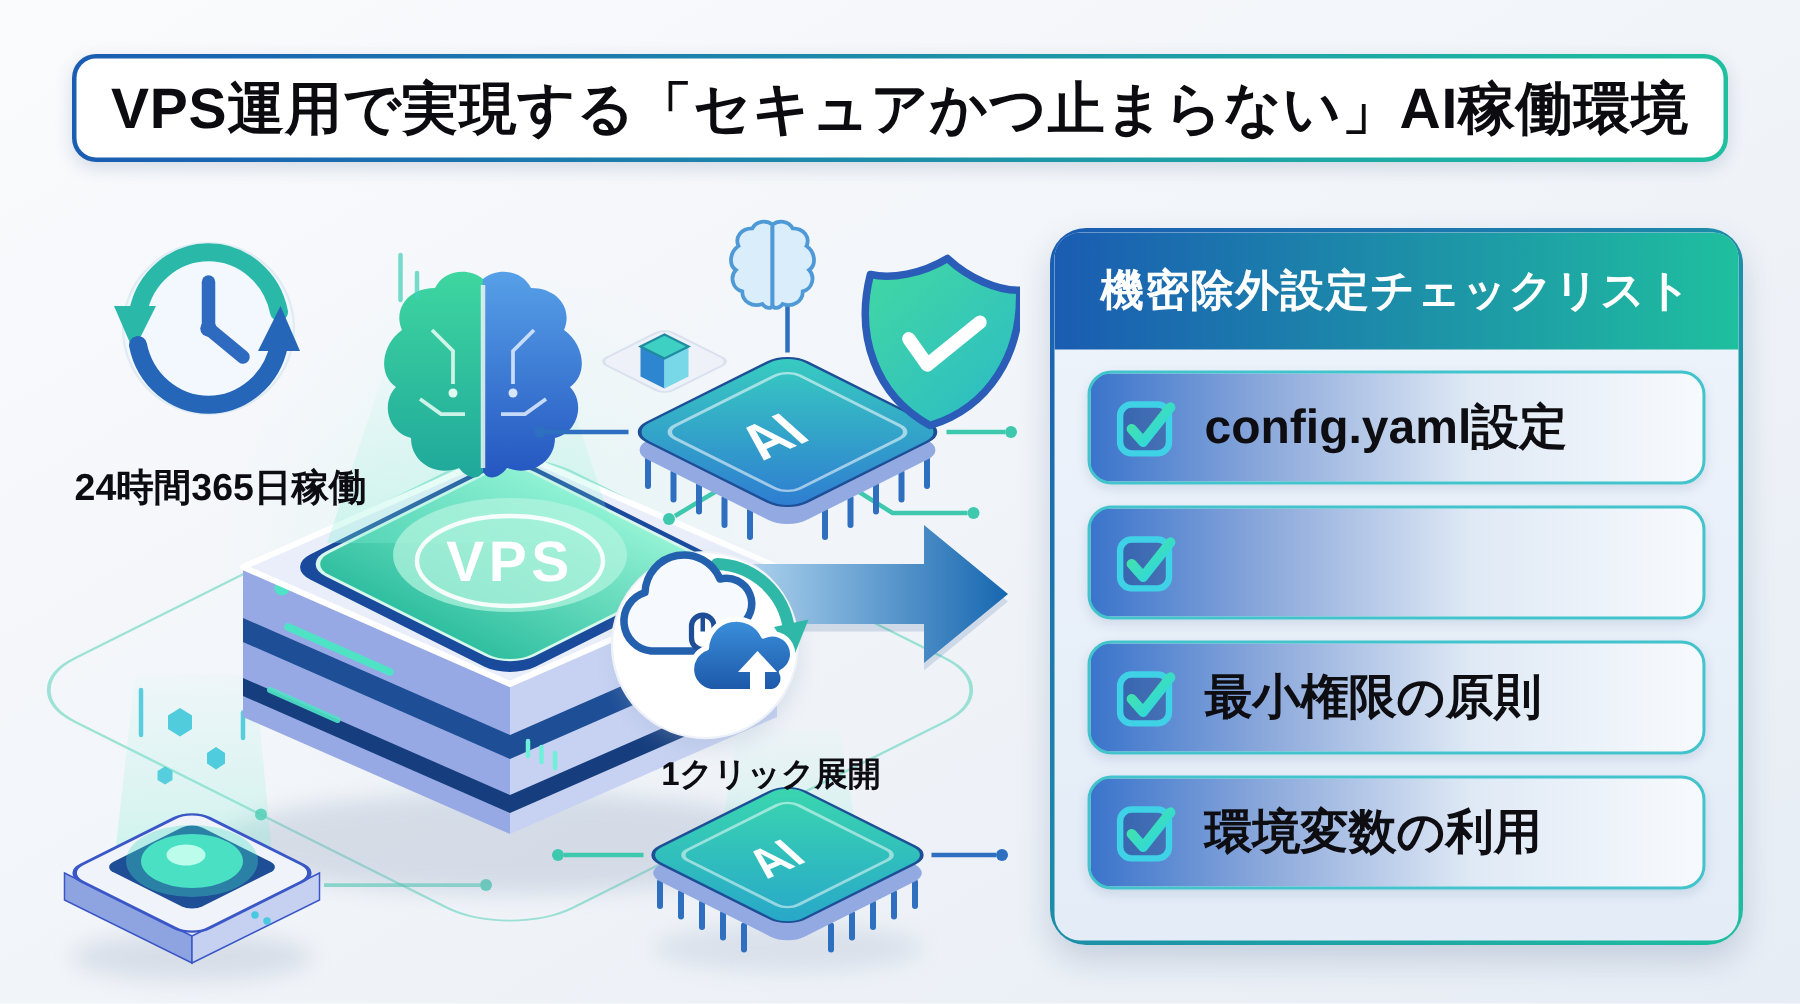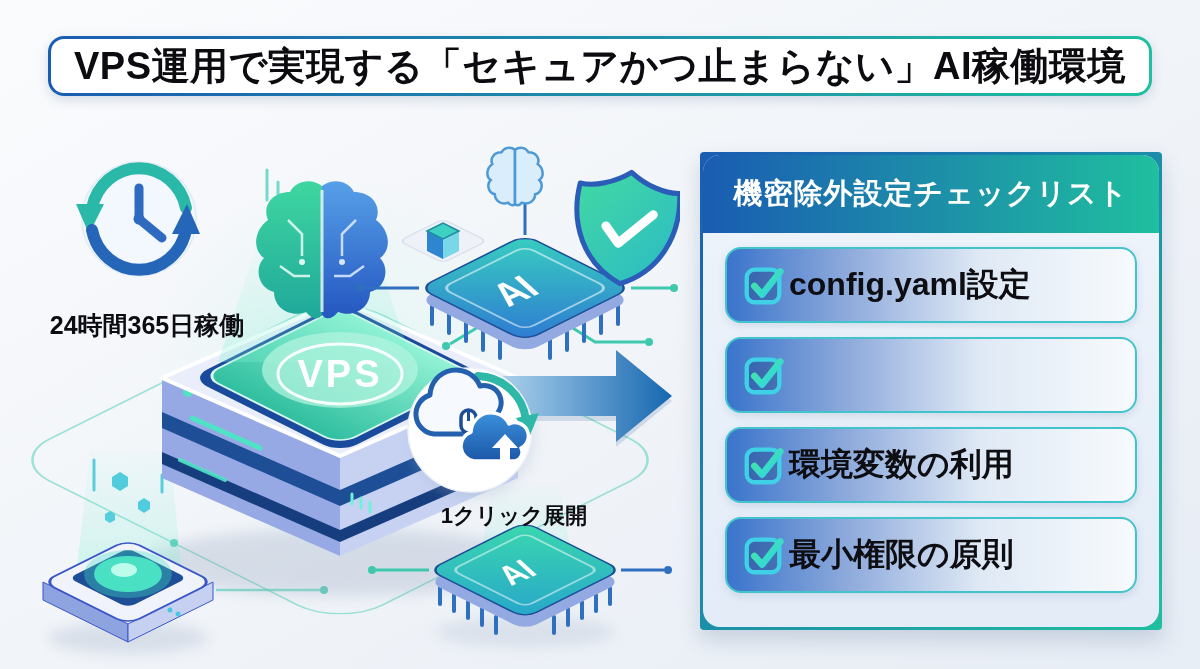--- a/index.html
+++ b/index.html
@@ -3,21 +3,21 @@
 <meta charset="utf-8">
 <style>
   html,body{margin:0;padding:0;}
   body{
     width:1200px;height:669px;position:relative;overflow:hidden;
     font-family:"Liberation Sans","DejaVu Sans",sans-serif;
     background:linear-gradient(150deg,#fafbfd 0%,#f2f5f9 45%,#e7edf5 100%);
   }
   
   .banner{
-    position:absolute;left:48px;top:36px;width:1104px;height:60px;
+    position:absolute;left:48px;top:36px;width:1104px;height:72px;
     border-radius:16px;padding:3px;box-sizing:border-box;
     background:linear-gradient(90deg,var(--accent-blue,#2d7ac4),var(--accent-teal,#31c4b2));
     box-shadow:0 4px 12px rgba(30,60,110,.16);
   }
   .banner-inner{
     width:100%;height:100%;background:#ffffff;border-radius:13px;
     display:flex;align-items:center;justify-content:center;
     font-size:38px;font-weight:900;color:var(--text-dark,#0b0b10);letter-spacing:0.5px;
     white-space:nowrap;
   }
@@ -27,21 +27,21 @@
   .float-label{
     position:absolute;text-align:center;font-weight:900;color:#0c0c12;line-height:1.1;
     white-space:nowrap;
     margin-top:28px;
   }
   .uptime{left:40px;top:284px;width:214px;font-size:25px;}
   .oneclick{left:426px;top:476px;width:176px;font-size:22px;}
   
   .panel{
     position:absolute;left:700px;top:152px;width:462px;height:478px;
-    border-radius:4px;padding:3px;box-sizing:border-box;
+    border-radius:24px;padding:3px;box-sizing:border-box;
     background:linear-gradient(135deg,var(--accent-blue,#1d5fb0),var(--accent-teal,#2fc0a8));
     box-shadow:0 10px 22px rgba(30,60,110,.18);
   }
   .panel-inner{
     width:100%;height:100%;border-radius:17px;overflow:hidden;box-sizing:border-box;
     background:linear-gradient(180deg,#eef4fb 0%,#e3ecf7 100%);
     display:flex;flex-direction:column;
   }
   .panel-header{
     height:78px;flex:0 0 78px;display:flex;align-items:center;justify-content:center;
@@ -49,21 +49,21 @@
     color:#ffffff;font-size:29px;font-weight:800;letter-spacing:1px;white-space:nowrap;
   }
   .panel-list{
     flex:1;display:flex;flex-direction:column;gap:14px;
     padding:14px 22px 20px 22px;box-sizing:border-box;
   }
   .check-item{
     height:76px;flex:0 0 76px;border-radius:16px;box-sizing:border-box;
     border:2px solid var(--item-border,#43c3cb);
     background:linear-gradient(90deg,var(--item-blue,#3a74cb) 0%,#8fabdc 30%,#dfe9f5 62%,#f7fafd 100%);
-    display:flex;align-items:center;gap:2px;padding:0 14px;
+    display:flex;align-items:center;gap:16px;padding:0 14px;
     box-shadow:0 3px 8px rgba(40,70,120,.13);
   }
   .checkbox{width:46px;height:46px;flex:0 0 46px;}
   .check-label{font-size:32px;font-weight:800;color:#0d0d12;white-space:nowrap;}
   .defs-holder{position:absolute;width:0;height:0;overflow:hidden;}
 </style>
 </head>
 <body>
 
 <svg class="defs-holder" aria-hidden="true">
@@ -359,28 +359,28 @@
         </span>
       </div>
 
       <div class="check-item">
         <span class="checkbox">
           <svg viewBox="0 0 48 48">
               <rect x="6" y="8" width="34" height="34" rx="8" fill="rgba(12,44,100,0.28)" stroke="#3fd2e6" stroke-width="4.5"></rect>
               <path d="M14 25 L22 34 L41 10" fill="none" stroke="url(#ckgrad)" stroke-width="7" stroke-linecap="round" stroke-linejoin="round"></path>
             </svg>
         </span>
-        <span class="check-label">環境変数の利用</span>
+        <span class="check-label">最小権限の原則</span>
       </div>
 
       <div class="check-item">
         <span class="checkbox">
           <svg viewBox="0 0 48 48">
               <rect x="6" y="8" width="34" height="34" rx="8" fill="rgba(12,44,100,0.28)" stroke="#3fd2e6" stroke-width="4.5"></rect>
               <path d="M14 25 L22 34 L41 10" fill="none" stroke="url(#ckgrad)" stroke-width="7" stroke-linecap="round" stroke-linejoin="round"></path>
             </svg>
         </span>
-        <span class="check-label">最小権限の原則</span>
+        <span class="check-label">環境変数の利用</span>
       </div>
 
     </div>
   </div>
 </div>
 
 </body></html>

